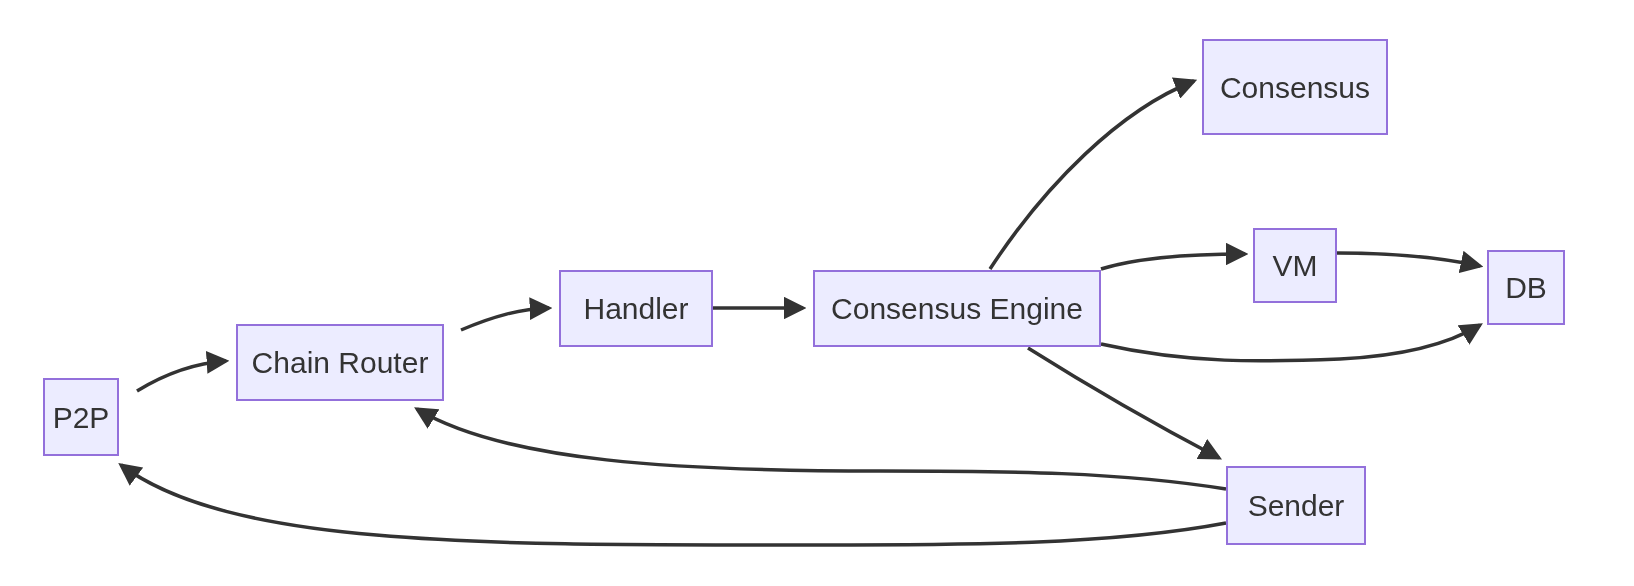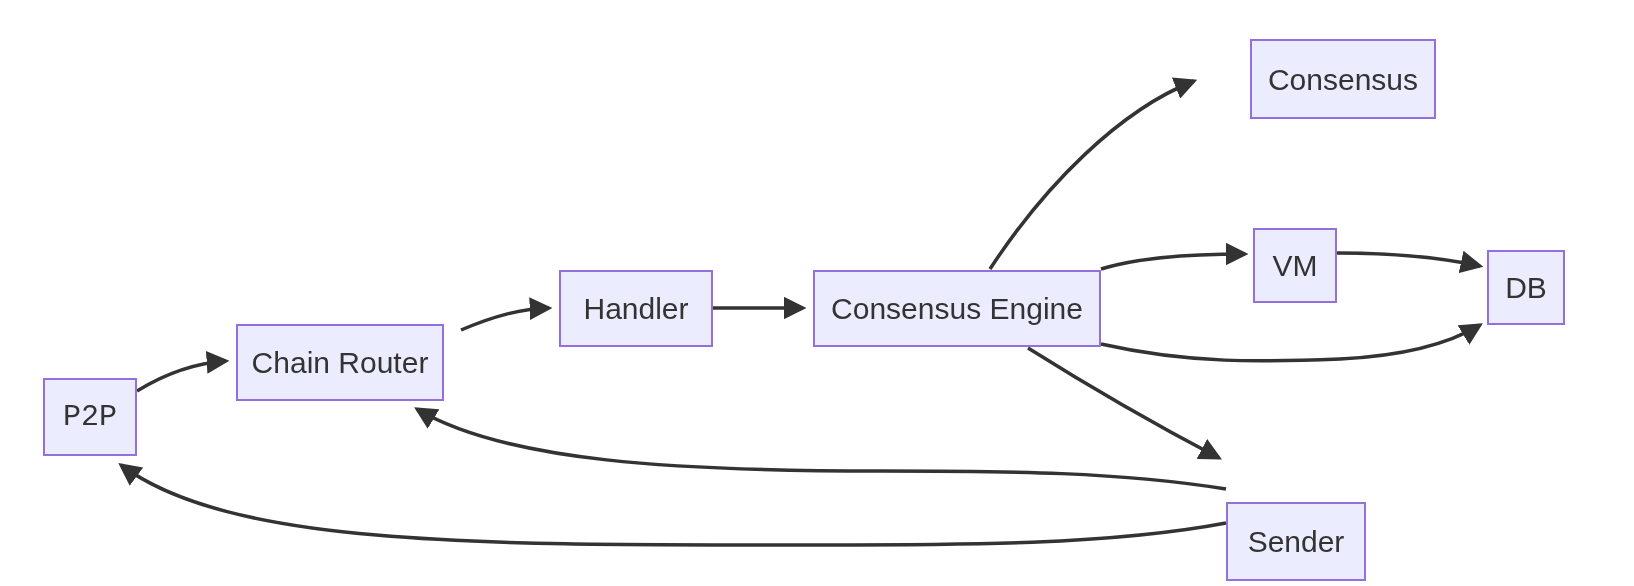--- a/index.html
+++ b/index.html
@@ -67,45 +67,45 @@
     <path class="edge" d="M 713,308 L 803,308" marker-end="url(#arrow)"></path>
     <path class="edge" d="M 990,269 C 1045,185 1120,110 1194,81" marker-end="url(#arrow)"></path>
     <path class="edge" d="M 1101,269 C 1140,257 1192,254 1245,254" marker-end="url(#arrow)"></path>
     <path class="edge" d="M 1337,253 C 1392,253 1443,258 1480,266" marker-end="url(#arrow)"></path>
     <path class="edge" d="M 1101,344 C 1190,364 1262,362 1340,359 C 1402,356 1447,345 1480,325" marker-end="url(#arrow)"></path>
     <path class="edge" d="M 1028,348 C 1090,387 1158,426 1219,458" marker-end="url(#arrow)"></path>
     <path class="edge" d="M 1226,489 C 1120,472 1010,471 880,471 C 680,471 505,462 417,409" marker-end="url(#arrow)"></path>
     <path class="edge" d="M 1226,523 C 1110,545 960,545 820,545 C 490,545 232,548 121,465" marker-end="url(#arrow)"></path>
   </svg>
 
-  <div class="node" style="left:43px; top:378px; width:94px; height:78px;font-family:Liberation Mono, monospace;">
+  <div class="node" style="left:43px; top:378px; width:76px; height:78px;">
     <span>P2P</span>
   </div>
 
   <div class="node" style="left:236px; top:324px; width:208px; height:77px;">
     <span>Chain Router</span>
   </div>
 
   <div class="node" style="left:559px; top:270px; width:154px; height:77px;">
     <span>Handler</span>
   </div>
 
   <div class="node" style="left:813px; top:270px; width:288px; height:77px;">
     <span>Consensus Engine</span>
   </div>
 
-  <div class="node" style="left:1202px; top:39px; width:186px; height:80px;margin-left:48px;">
+  <div class="node" style="left:1202px; top:39px; width:186px; height:96px;">
     <span>Consensus</span>
   </div>
 
   <div class="node" style="left:1253px; top:216px; width:84px; height:75px;margin-top:12px;">
     <span>VM</span>
   </div>
 
   <div class="node" style="left:1487px; top:250px; width:78px; height:75px;">
     <span>DB</span>
   </div>
 
-  <div class="node" style="left:1226px; top:466px; width:140px; height:79px;margin-top:36px;">
+  <div class="node" style="left:1226px; top:466px; width:140px; height:79px;">
     <span>Sender</span>
   </div>
 
 </div>
 
 </body></html>

